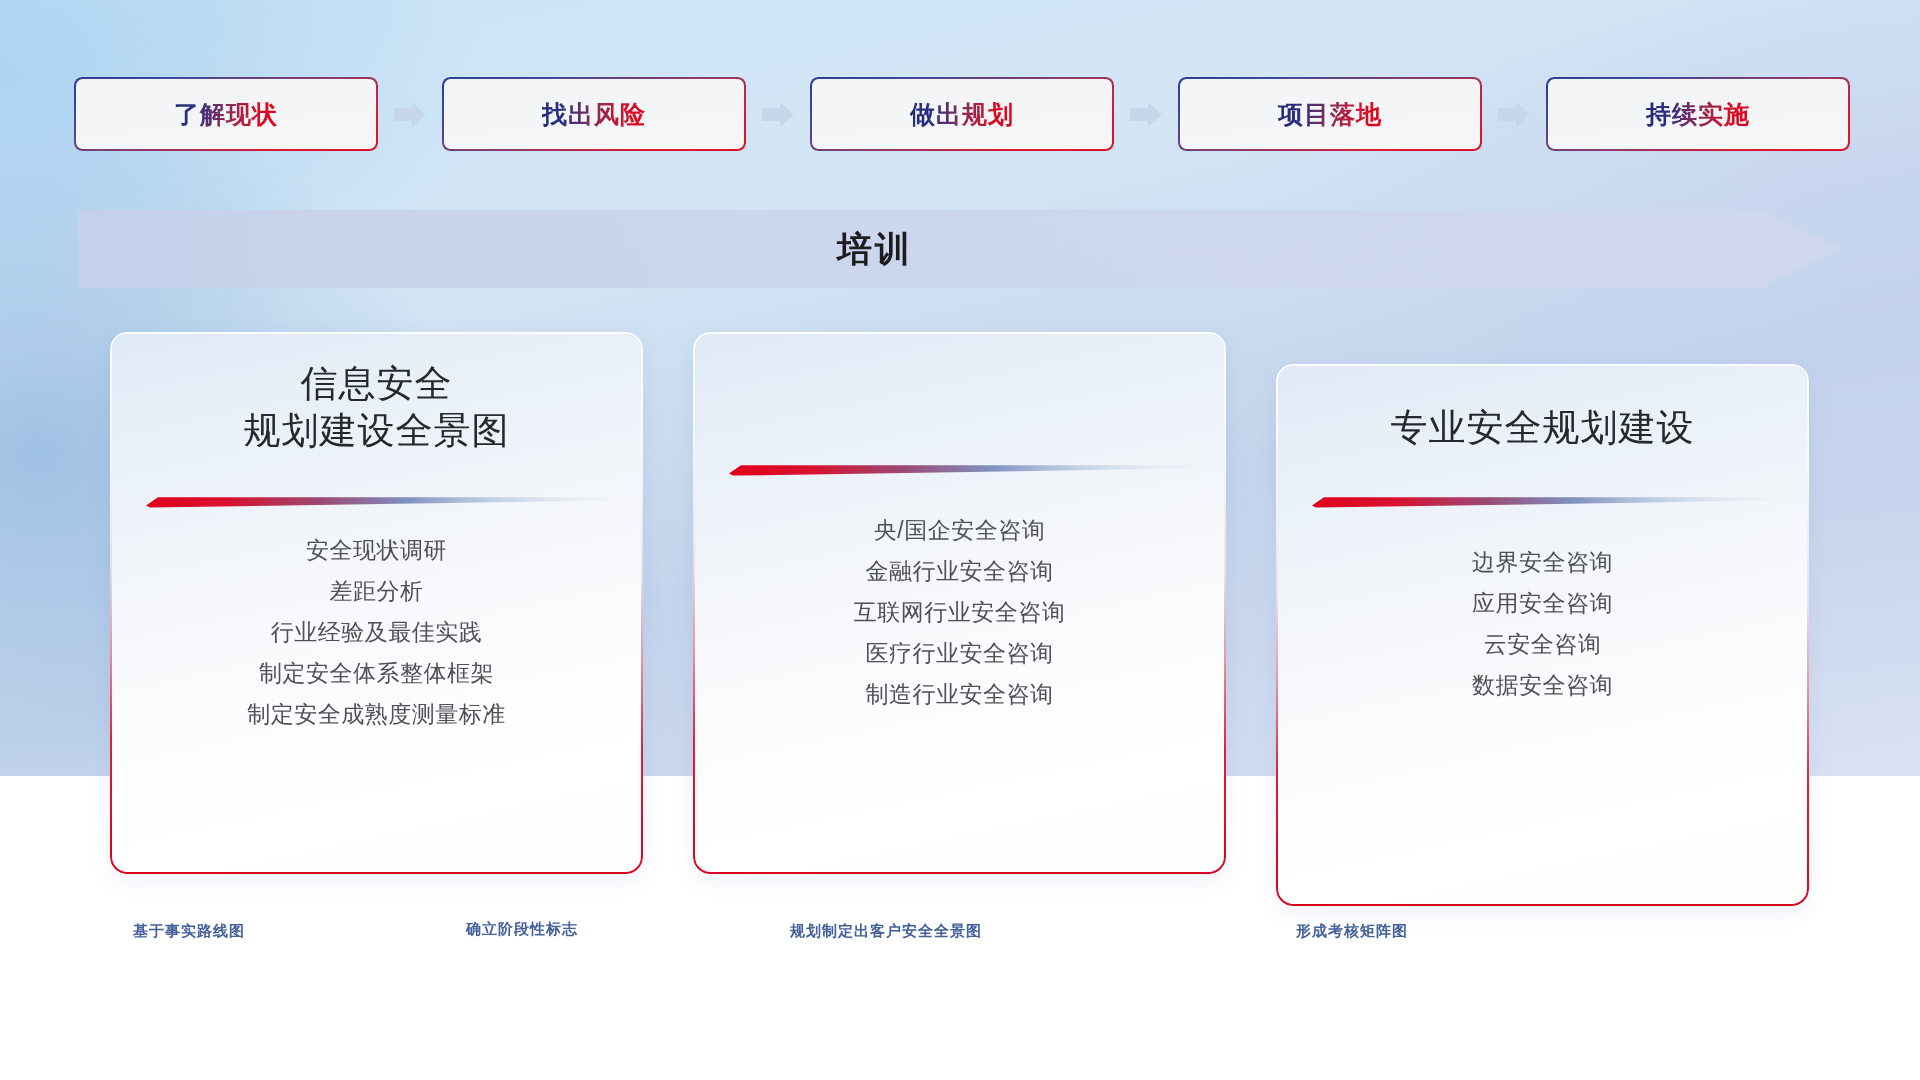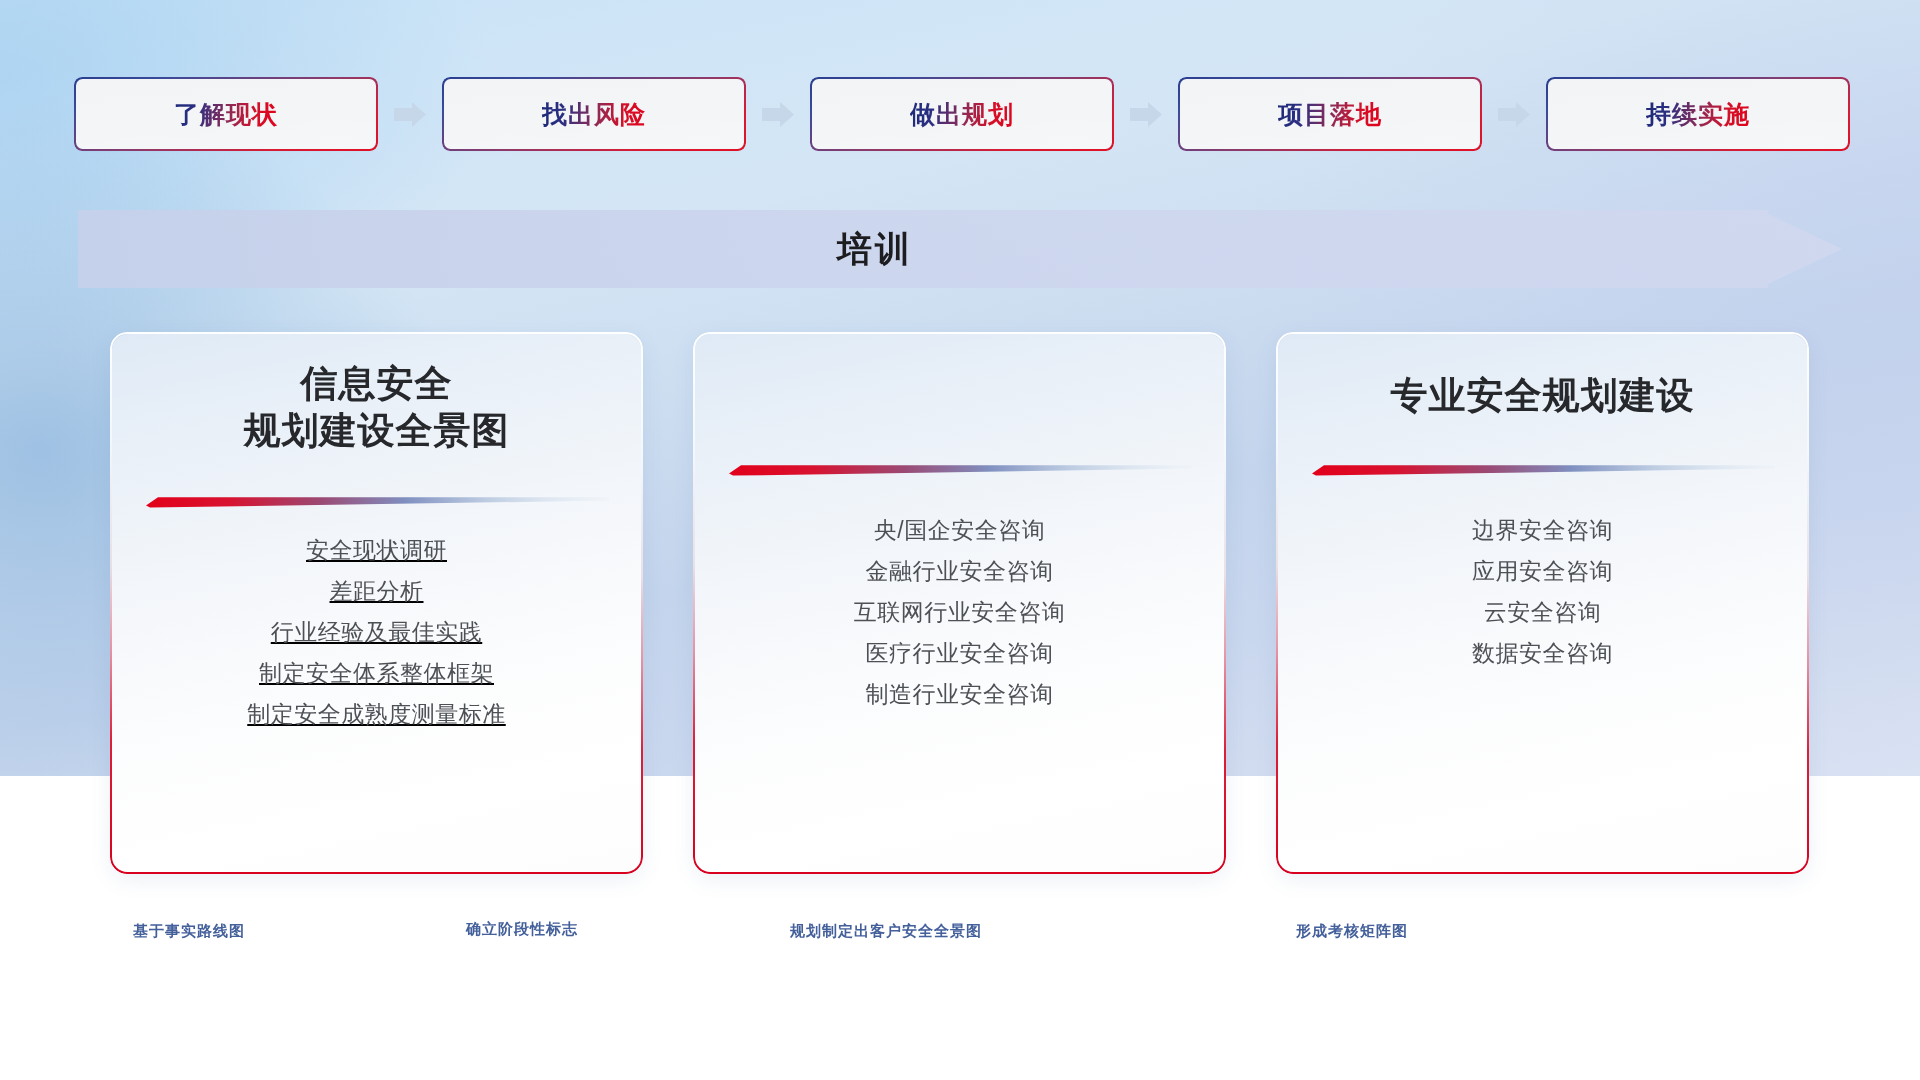--- a/index.html
+++ b/index.html
@@ -145,29 +145,29 @@
         #dc1f38 76%,
         #d8001e 100%);
     -webkit-mask: linear-gradient(#000 0 0) content-box, linear-gradient(#000 0 0);
     -webkit-mask-composite: xor;
     mask: linear-gradient(#000 0 0) content-box, linear-gradient(#000 0 0);
     mask-composite: exclude;
     pointer-events: none;
   }
   #card-1 { left: 112px; }
   #card-2 { left: 695px; }
-  #card-3 { left: 1278px; }
+  #card-3 { left: 1278px; margin-top: 32px; }
 
   .card-title {
     position: absolute;
     left: 0; right: 0;
     top: 38px;
     text-align: center;
     font-size: 37px;
-    font-weight: bold;
+    font-weight: normal;
     color: #26282c;
     line-height: 1.28;
     letter-spacing: 1px;
   }
   .card-title.two-line { top: 26px; }
 
   .card-divider {
     position: absolute;
     left: 32px;
     width: 465px;
@@ -278,21 +278,21 @@
                 <stop offset="18%" stop-color="#d81230"></stop>
                 <stop offset="38%" stop-color="#9a4a74"></stop>
                 <stop offset="56%" stop-color="#7f8fc0"></stop>
                 <stop offset="74%" stop-color="#b5c6de" stop-opacity="0.85"></stop>
                 <stop offset="100%" stop-color="#dde7f1" stop-opacity="0.15"></stop>
               </linearGradient>
             </defs>
             <path d="M2,11.5 L14,3.2 L465,3.2 L465,6.6 L6,13.6 Z" fill="url(#dg0)"></path>
           </svg>
         </div>
-        <div class="card-list" style="top: 196px; text-decoration: underline;">
+        <div class="card-list" style="top: 196px;">
           <div class="li">安全现状调研</div>
           <div class="li">差距分析</div>
           <div class="li">行业经验及最佳实践</div>
           <div class="li">制定安全体系整体框架</div>
           <div class="li">制定安全成熟度测量标准</div>
         </div>
       </div>
       <div class="card" id="card-2">
         <div class="card-divider" style="top: 128px;">
           <svg width="465" height="14" viewBox="0 0 465 14" preserveAspectRatio="none">

